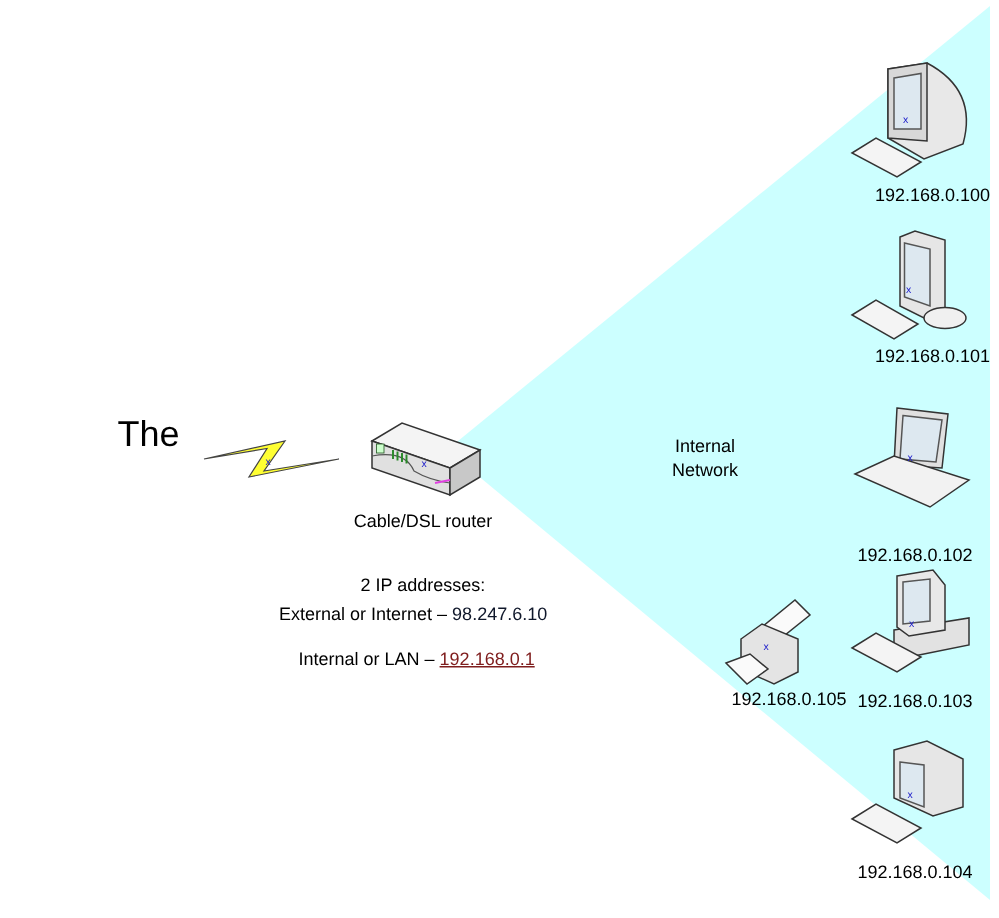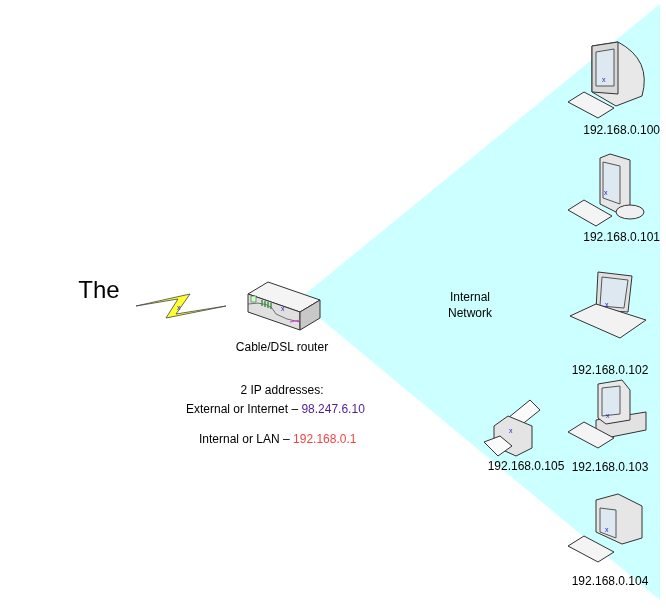--- a/index.html
+++ b/index.html
@@ -1,22 +1,22 @@
 <!DOCTYPE html>
 <html><head>
 <meta charset="utf-8">
 <style>
   html, body { margin:0; padding:0; background:#ffffff; }
   body { width:666px; height:612px; position:relative; overflow:hidden;
          font-family:"Liberation Sans", sans-serif; color:#000; }
   #diagram { position:absolute; left:0; top:0; }
   .lbl { position:absolute; font-size:12px; white-space:nowrap; text-align:center; }
   .big { position:absolute; font-size:24px; line-height:30px; text-align:center; }
-  .red { color:#4c1d95; }
-  .blue { color:#ef4444; }
+  .red { color:#0f172a; }
+  .blue { color:#7f1d1d;text-decoration:underline; }
 </style>
 </head>
 <body>
 
 <svg id="diagram" width="666" height="612" viewBox="0 0 666 612">
 
   <polygon points="298,300 660,4 660,600" fill="#ccffff"></polygon>
 
   <g>
     <polygon points="136,306 190,294 176,314 226,306 166,318 178,299" fill="#ffff33" stroke="#444" stroke-width="0.8"></polygon>

